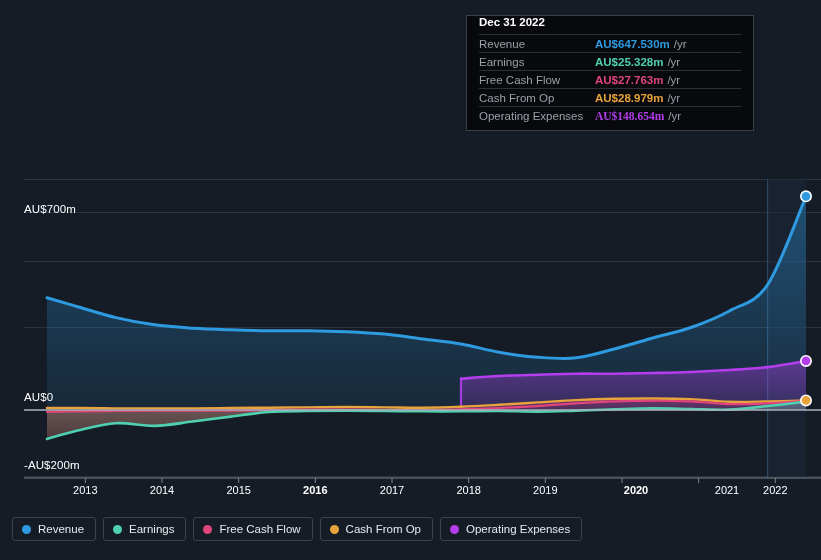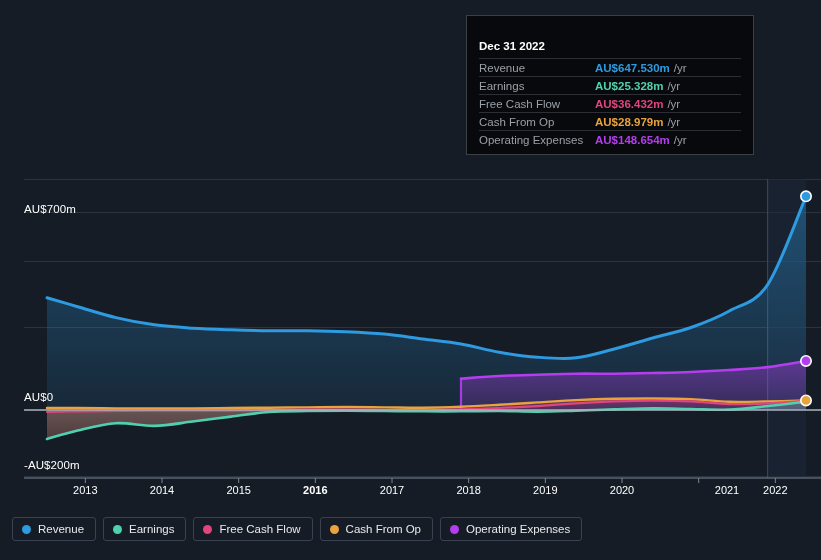--- a/index.html
+++ b/index.html
@@ -38,21 +38,21 @@
     white-space: nowrap;
   }
 
   
   #tooltip {
     position: absolute;
     left: 466px; top: 15px;
     width: 288px;
     background: #08090c;
     border: 1px solid #3b3f46;
-    padding: 24px 12px 6px 12px;
+    padding: 0 12px 6px 12px;
   }
   #tooltip .tt-date {
     color: #ffffff;
     font-size: 11.5px;
     font-weight: bold;
     padding-bottom: 6px;
   }
   .tt-row {
     display: flex;
     align-items: baseline;
@@ -174,51 +174,51 @@
   <div class="y-label bot">-AU$200m</div>
 
   <div id="x-labels">
       <div class="x-label" style="left: 85.3333px;">2013</div>
       <div class="x-label" style="left: 162px;">2014</div>
       <div class="x-label" style="left: 238.667px;">2015</div>
       <div class="x-label" style="left: 315.333px; font-weight: bold;">2016</div>
       <div class="x-label" style="left: 392px;">2017</div>
       <div class="x-label" style="left: 468.667px;">2018</div>
       <div class="x-label" style="left: 545.333px;">2019</div>
-      <div class="x-label" style="left: 622px;">2020</div>
+      <div class="x-label" style="left: 636px; font-weight: bold;">2020</div>
       <div class="x-label" style="left: 727px;">2021</div>
       <div class="x-label" style="left: 775.333px;">2022</div>
     </div>
 
   <div id="tooltip">
     <div class="tt-date">Dec 31 2022</div>
     <div id="tt-rows">
         <div class="tt-row">
           <div class="tt-key">Revenue</div>
           <div class="tt-val" style="color: rgb(46, 154, 224);">AU$647.530m</div>
           <div class="tt-suffix">/yr</div>
         </div>
         <div class="tt-row">
           <div class="tt-key">Earnings</div>
           <div class="tt-val" style="color: rgb(79, 209, 176);">AU$25.328m</div>
           <div class="tt-suffix">/yr</div>
         </div>
         <div class="tt-row">
           <div class="tt-key">Free Cash Flow</div>
-          <div class="tt-val" style="color: rgb(224, 69, 123);">AU$36.432m</div>
+          <div class="tt-val" style="color: rgb(224, 69, 123);">AU$27.763m</div>
           <div class="tt-suffix">/yr</div>
         </div>
         <div class="tt-row">
           <div class="tt-key">Cash From Op</div>
           <div class="tt-val" style="color: rgb(232, 163, 61);">AU$28.979m</div>
           <div class="tt-suffix">/yr</div>
         </div>
         <div class="tt-row">
           <div class="tt-key">Operating Expenses</div>
-          <div class="tt-val" style="color: rgb(180, 61, 238);">AU$148.654m</div>
+          <div class="tt-val" style="color: rgb(180, 61, 238); font-family: Liberation Serif, serif;">AU$148.654m</div>
           <div class="tt-suffix">/yr</div>
         </div>
       </div>
   </div>
 
   <div id="legend">
       <div class="legend-item">
         <span class="legend-dot" style="background: rgb(46, 154, 224);"></span>
         <span class="legend-text">Revenue</span>
       </div>

